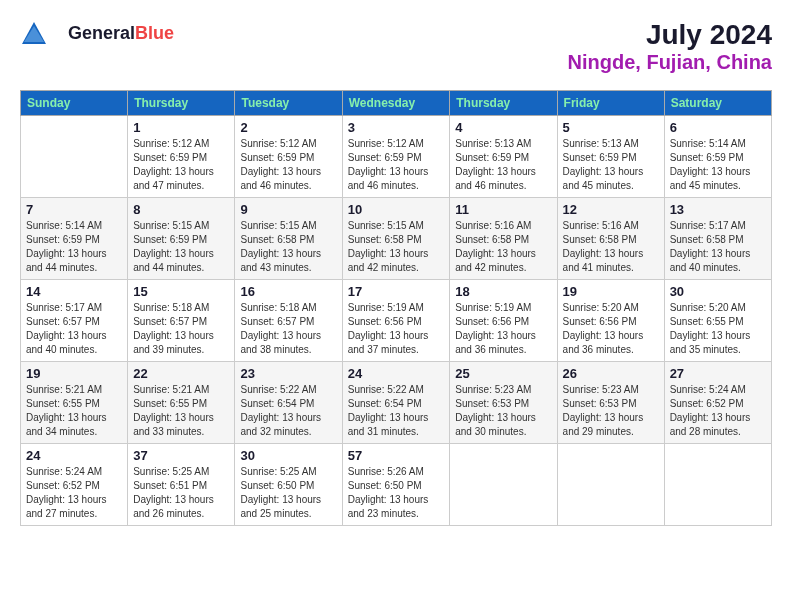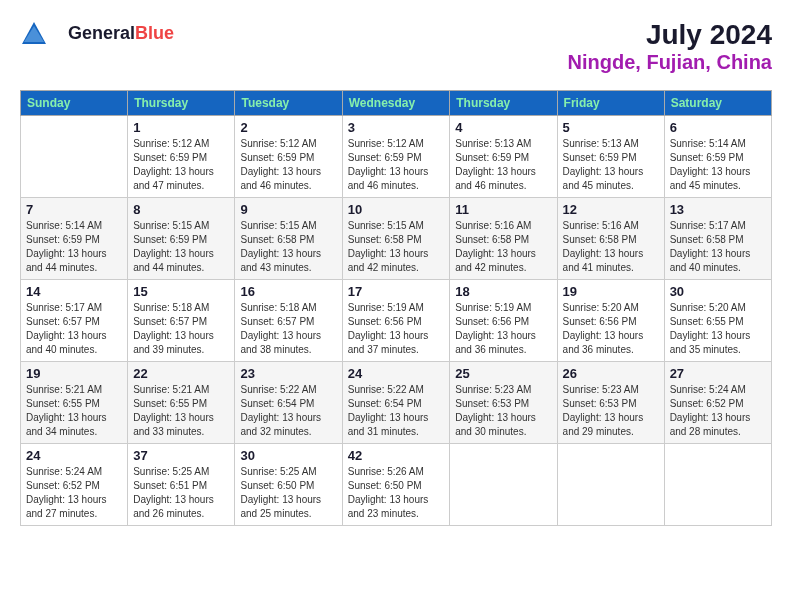--- a/index.html
+++ b/index.html
@@ -253,21 +253,21 @@
         </td>
         <td>
           <div class="day-num">37</div>
           <div class="day-info">Sunrise: 5:25 AM<br>Sunset: 6:51 PM<br>Daylight: 13 hours and 26 minutes.</div>
         </td>
         <td>
           <div class="day-num">30</div>
           <div class="day-info">Sunrise: 5:25 AM<br>Sunset: 6:50 PM<br>Daylight: 13 hours and 25 minutes.</div>
         </td>
         <td>
-          <div class="day-num">42</div>
+          <div class="day-num">57</div>
           <div class="day-info">Sunrise: 5:26 AM<br>Sunset: 6:50 PM<br>Daylight: 13 hours and 23 minutes.</div>
         </td>
         <td class="empty-cell"></td>
         <td class="empty-cell"></td>
         <td class="empty-cell"></td>
       </tr>
     </tbody>
 </table>
 
 </body></html>

